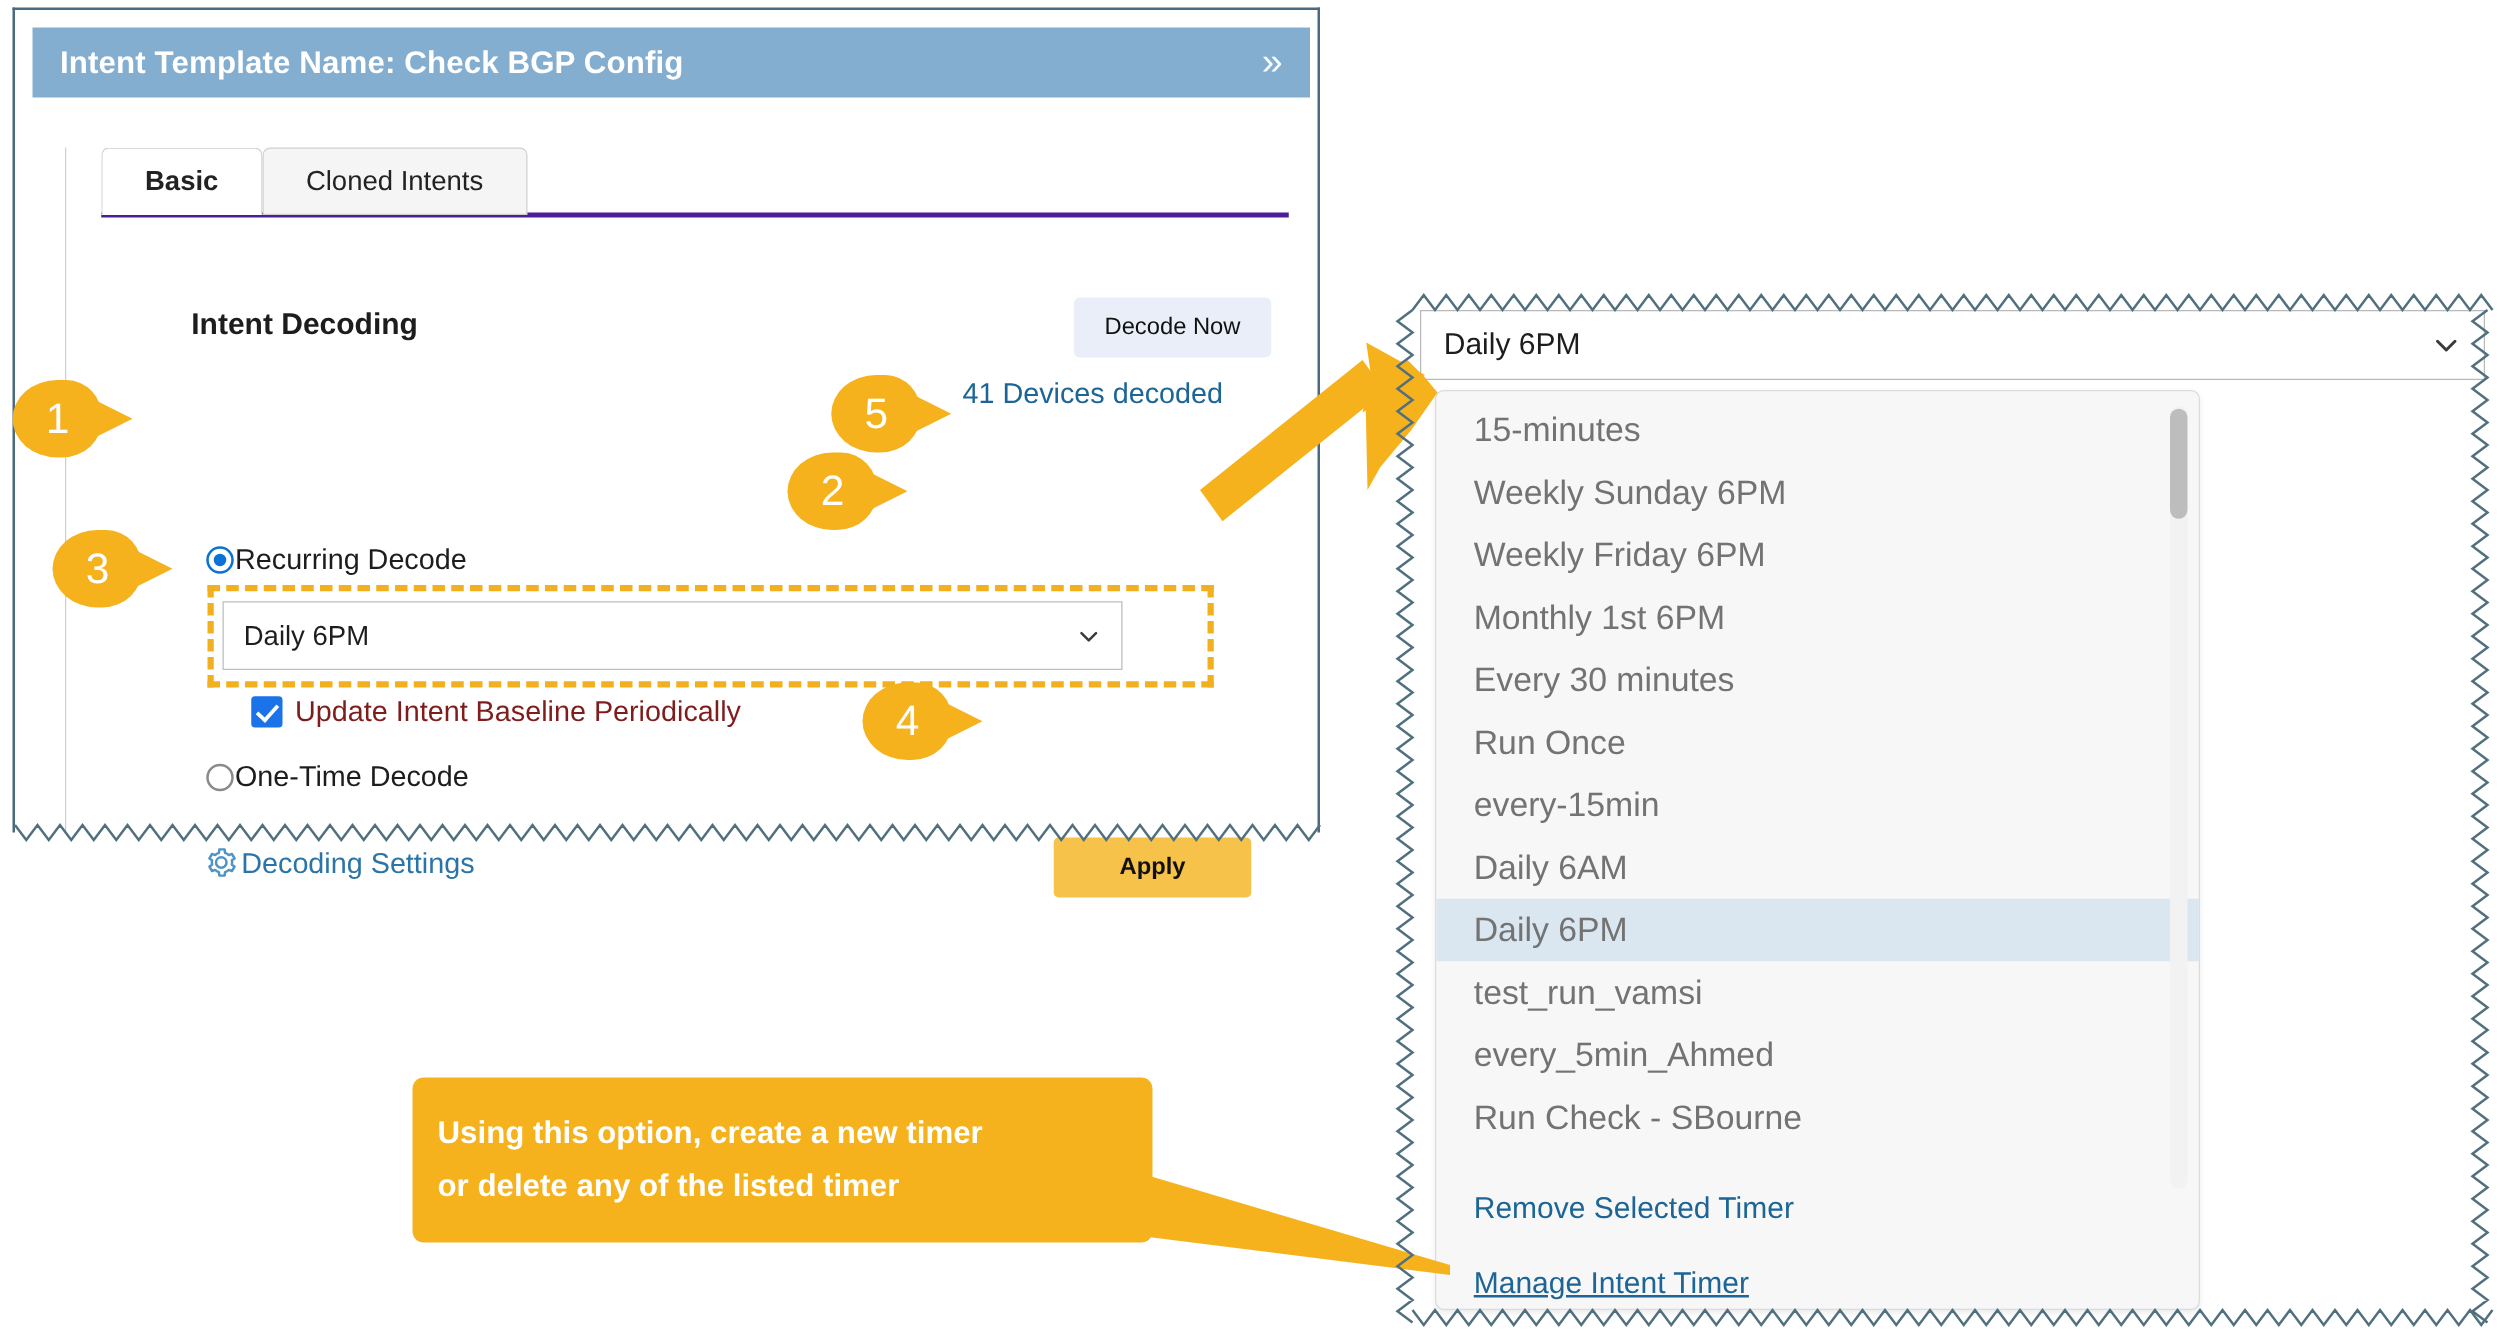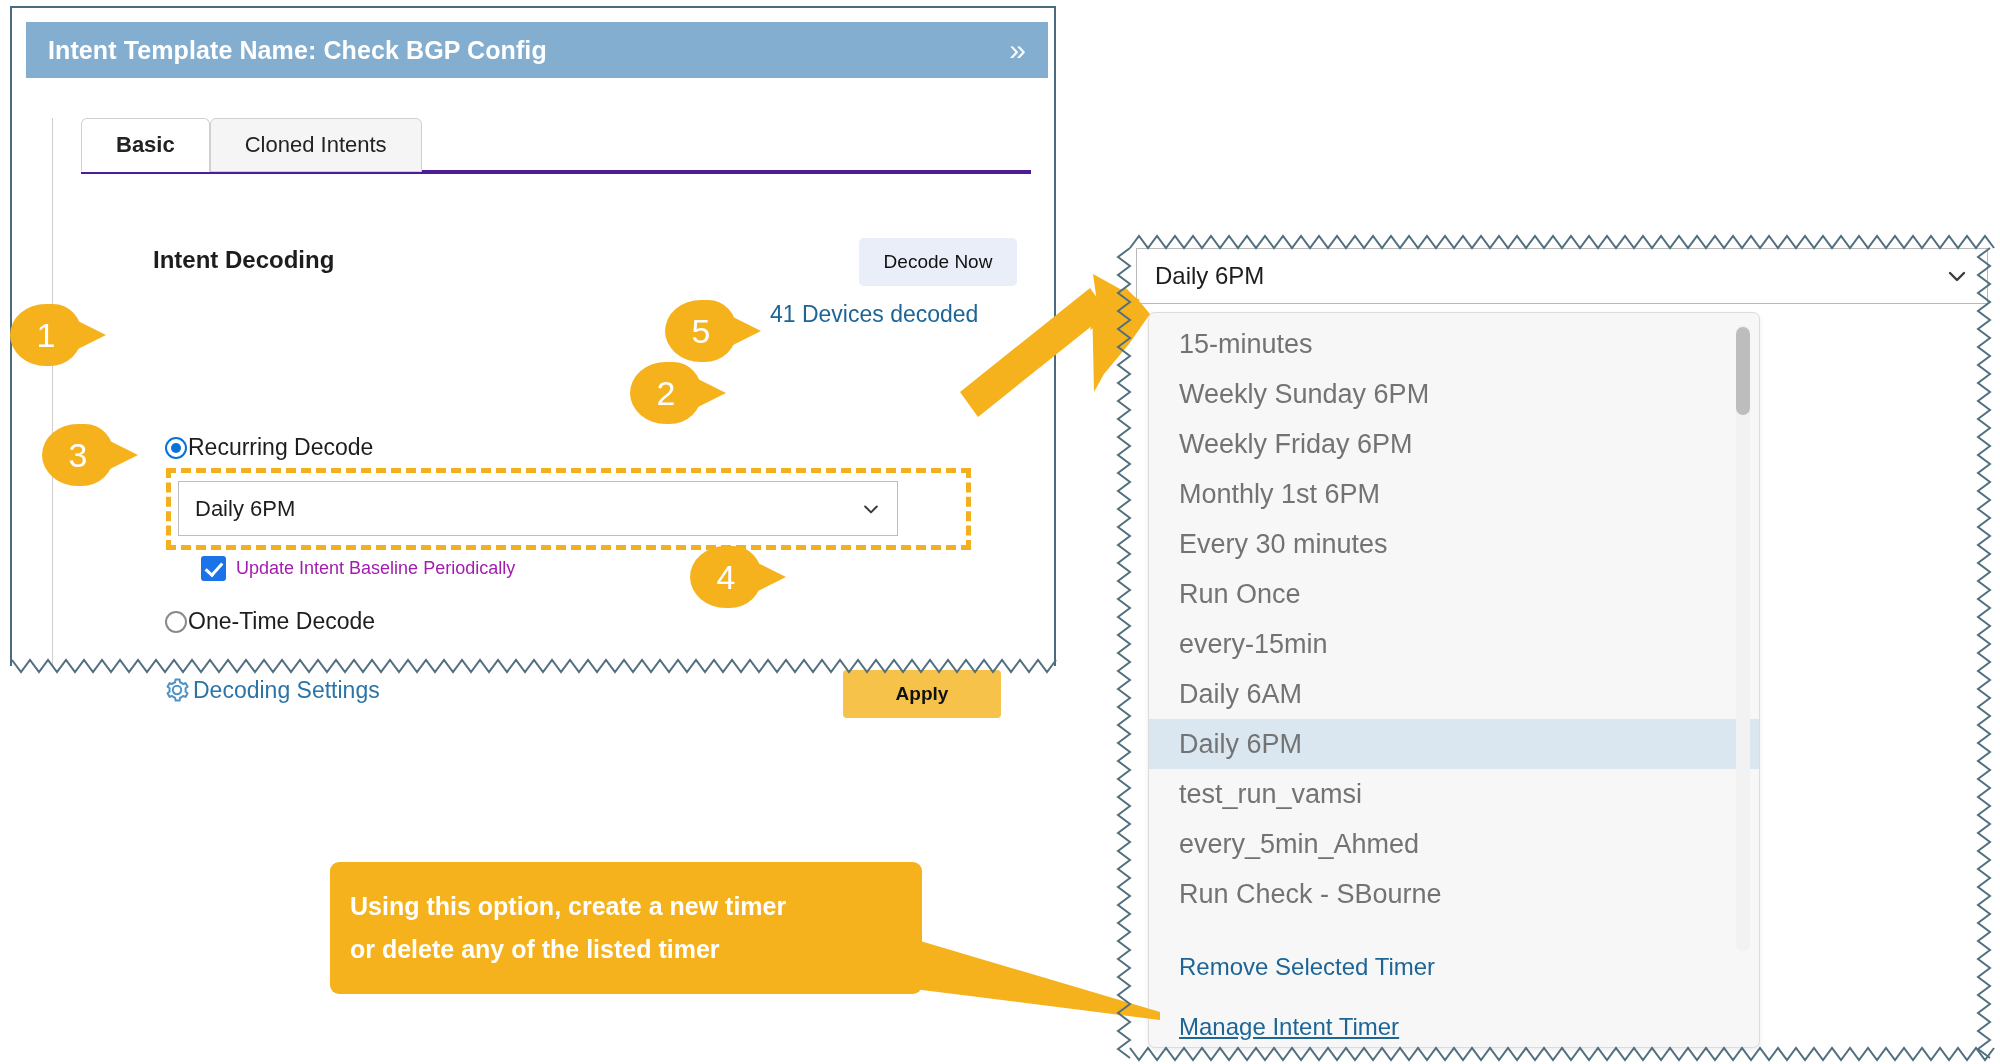--- a/index.html
+++ b/index.html
@@ -116,21 +116,21 @@
   #row-checkbox { position: absolute; left: 148px; top: 438px; display: flex; align-items: center; gap: 10px; }
   .checkbox {
     width: 25px; height: 25px; border-radius: 3px; background: #1a73e8;
     position: relative; flex: none; cursor: pointer;
   }
   .checkbox::after {
     content: ''; position: absolute; left: 8px; top: 3px;
     width: 7px; height: 14px; border: solid #fff; border-width: 0 3px 3px 0;
     transform: rotate(42deg);
   }
-  #checkbox-label { font-size: 18px; color: #a21caf; text-align: right; }
+  #checkbox-label { font-size: 23px; color: #7f1d1d; text-align: right; }
 
   
   #decoding-settings {
     position: absolute; left: 110px; top: 558px;
     display: flex; align-items: center; gap: 2px; cursor: pointer;
   }
   #decoding-settings-label { font-size: 23px; color: #2a74a8; }
 
   #apply-btn {
     position: absolute; left: 790px; top: 552px; width: 158px; height: 48px;

